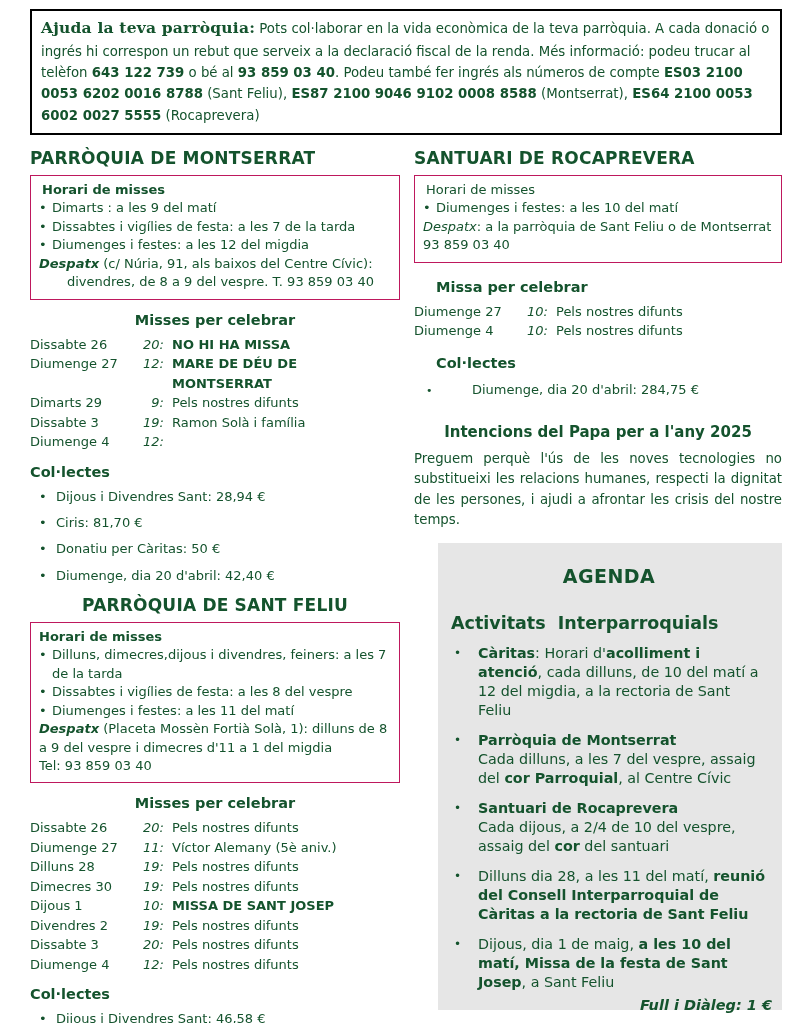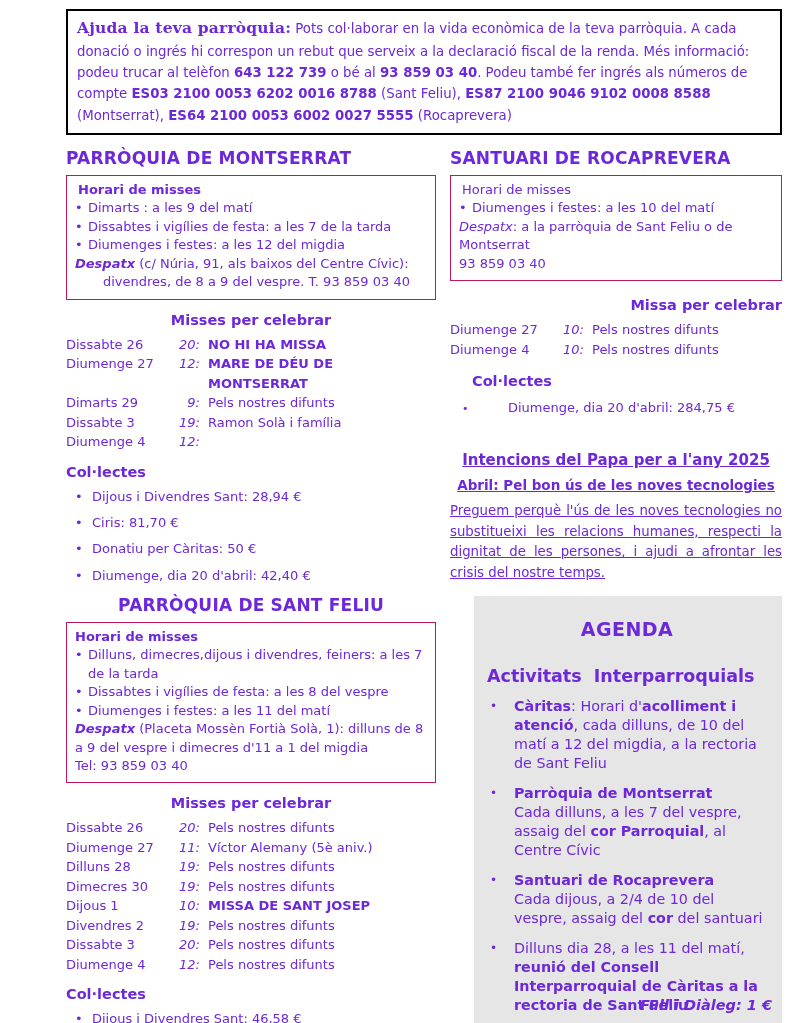--- a/index.html
+++ b/index.html
@@ -1,20 +1,20 @@
 <!DOCTYPE html>
 <html><head>
 <meta charset="utf-8">
 <style>
   * { box-sizing: border-box; }
   html,body { margin:0; padding:0; background:#ffffff; }
   .page {
     width:800px; height:1023px; position:relative; overflow:hidden;
     font-family:"DejaVu Sans","Liberation Sans",sans-serif;
-    color:#6d28d9; background:#ffffff; padding-top:9px;padding-left:36px;
+    color:#14532d; background:#ffffff; padding-top:9px;
   }
   .b { font-weight:bold; }
   .it { font-style:italic; }
   .bi { font-weight:bold; font-style:italic; }
   .block { display:block; }
 
   
   .notice {
     margin:0 18px 0 30px; border:2px solid #000; padding:5px 9px 7px;
     font-size:13.3px; line-height:1.6;
@@ -32,33 +32,33 @@
   h1.sec { font-size:17px; font-weight:bold; margin:0 0 7px 0; letter-spacing:0.2px; }
   h1.centered { text-align:center; margin-top:10px; }
 
   .hbox { border:1px solid #be185d; padding:5px 8px 7px; font-size:13px; line-height:1.42; }
   .hbox .hd { padding-left:3px; }
   .hl { display:flex; }
   .hl .dot { flex:0 0 13px; }
   .despatx2 { padding-left:28px; }
 
   .mass-h { font-size:14.5px; font-weight:bold; text-align:center; margin:12px 0 7px; }
-  .col-r .mass-h { text-align:right; padding-left:22px; margin-top:16px; }
+  .col-r .mass-h { text-align:left; padding-left:22px; margin-top:16px; }
   .mass-row { display:flex; font-size:13px; line-height:1.5; }
   .mass-row .day { flex:0 0 104px; }
   .mass-row .time { flex:0 0 30px; text-align:right; font-style:italic; margin-right:8px; }
   .mass-row .desc { flex:1; }
 
   .coll-h { font-size:14.5px; font-weight:bold; margin:12px 0 8px; }
   .col-r .coll-h { padding-left:22px; margin-top:14px; margin-bottom:10px; }
   .bullet { display:flex; font-size:13px; margin-bottom:8.5px; line-height:1.38; }
   .bullet .dot { flex:0 0 26px; padding-left:9px; }
   .r-bullet .dot { flex:0 0 58px; padding-left:12px; font-size:11px; padding-top:2px; }
 
-  .papa { margin-top:34px;text-decoration:underline; }
+  .papa { margin-top:24px; }
   .papa-title { text-align:center; font-weight:bold; font-size:15px; }
   .papa-sub { text-align:center; font-weight:bold; font-size:13.5px; margin-top:8px; }
   .papa-body { font-size:13.3px; text-align:justify; margin-top:8px; line-height:1.55; }
 
   .agenda { background:#e6e6e6; margin:12px 0 0 24px; padding:14px 15px 18px 13px; }
   .agenda-title { text-align:center; font-weight:bold; font-size:19px; letter-spacing:0.5px;margin-top:8px; }
   .agenda-head { font-weight:bold; font-size:17.5px; margin-top:26px; white-space:pre-wrap; }
   .a-item { display:flex; font-size:14.3px; line-height:1.33; margin-top:11px; }
   .a-item .dot { flex:0 0 27px; padding-left:3px; font-size:12px; padding-top:2px; }
   .a-body { flex:1; }
@@ -258,21 +258,20 @@
         </div>
 
       <div class="coll-h">Col·lectes</div>
       <div class="bullet r-bullet">
           <span class="dot">•</span>
           <span>Diumenge, dia 20 d'abril: 284,75 €</span>
         </div>
 
       <div class="papa">
         <div class="papa-title">Intencions del Papa per a l'any 2025</div>
-        <div class="papa-sub">Abril: Pel bon ús de les noves tecnologies</div>
         <div class="papa-body">Preguem perquè l'ús de les noves tecnologies no substitueixi les relacions humanes, respecti la dignitat de les persones, i ajudi a afrontar les crisis del nostre temps.</div>
       </div>
 
       <div class="agenda">
         <div class="agenda-title">AGENDA</div>
         <div class="agenda-head">Activitats  Interparroquials</div>
 
         <div class="a-item">
           <span class="dot">•</span>
           <div class="a-body"><span class="b">Càritas</span><span>: Horari d'</span><span class="b">acolliment i atenció</span><span>, cada dilluns, de 10 del matí a 12 del migdia, a la rectoria de Sant Feliu</span></div>

